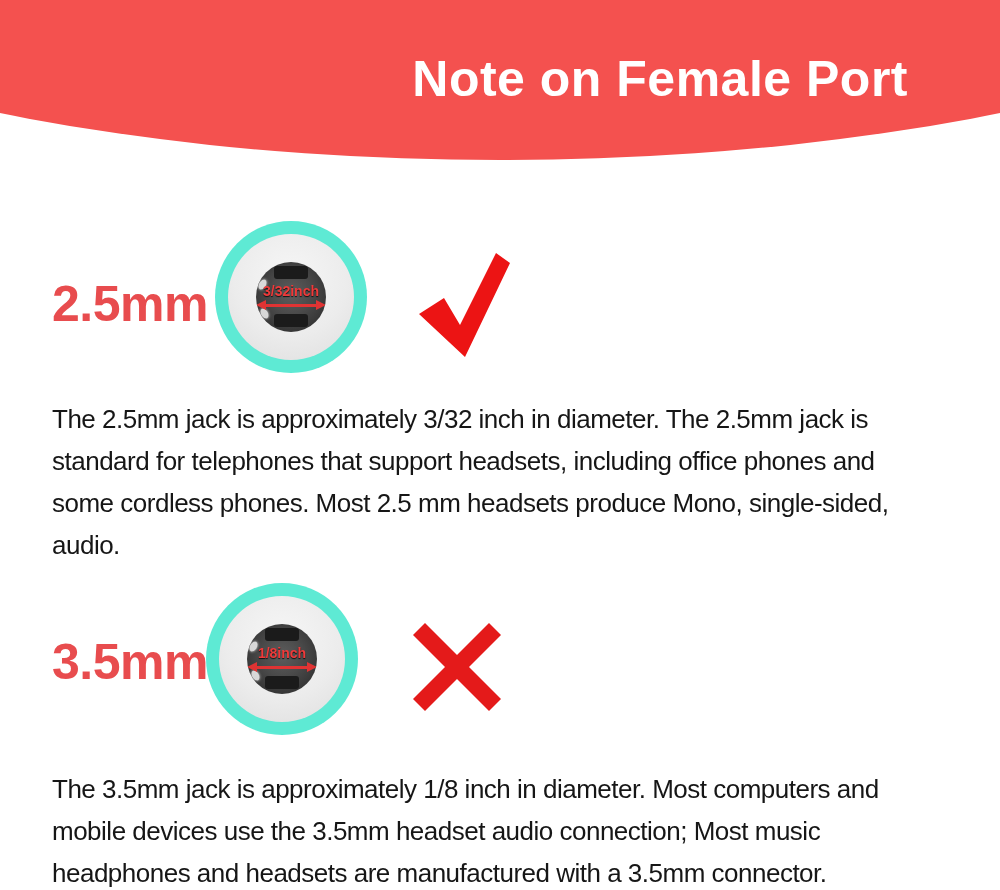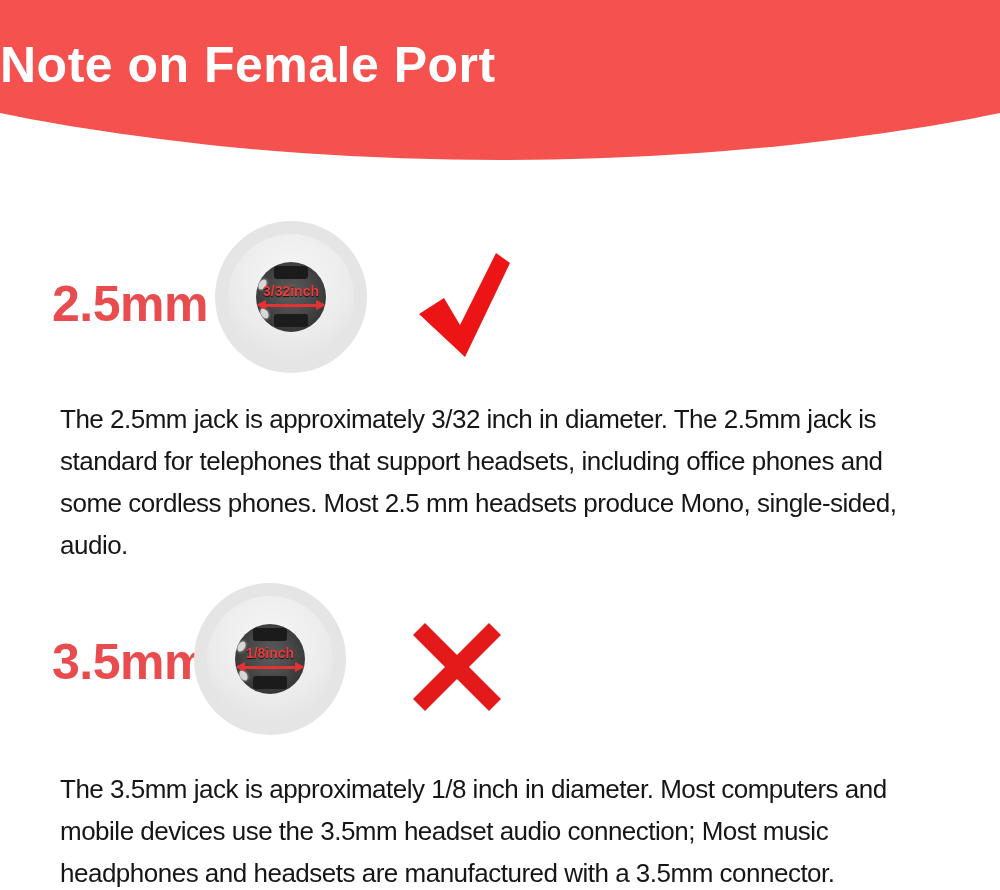--- a/index.html
+++ b/index.html
@@ -7,23 +7,23 @@
   body {
     position: relative;
     width: 1000px; height: 890px;
     background: #ffffff;
     overflow: hidden;
     font-family: "Liberation Sans", "DejaVu Sans", sans-serif;
   }
   .banner-svg { position: absolute; left: 0; top: 0; display: block; }
   .banner-title {
     position: absolute;
-    left: 0; top: 36px;
+    left: 0; top: 50px;
     width: 908px;
-    text-align: left;
+    text-align: right;
     color: #ffffff;
     font-size: 50px;
     font-weight: 700;
     letter-spacing: 0.5px;
   }
   .size-label {
     position: absolute;
     left: 52px;
     color: #e84c4e;
     font-size: 50px;
@@ -31,24 +31,24 @@
     letter-spacing: -0.5px;
   }
   #label-25 { top: 275px; }
   #label-35 { top: 633px; text-align: right; }
 
   
   .jack {
     position: absolute;
     width: 152px; height: 152px;
     border-radius: 50%;
-    background: #e5e5e5;
+    background: #5eead4;
   }
   #jack-25 { left: 215px; top: 221px; }
-  #jack-35 { left: 194px; top: 583px; }
+  #jack-35 { left: 206px; top: 583px; }
   .jack-inner {
     position: absolute; inset: 13px;
     border-radius: 50%;
     background: radial-gradient(circle at 50% 35%, #f6f6f6 0%, #ececec 55%, #dedede 100%);
   }
   .jack-core {
     position: absolute;
     left: 50%; top: 50%;
     width: 70px; height: 70px;
     transform: translate(-50%, -50%);
@@ -111,21 +111,20 @@
   #cross-icon { left: 411px; top: 621px; }
 
   .body-text {
     position: absolute;
     left: 52px;
     width: 888px;
     color: #161616;
     font-size: 26px;
     line-height: 42px;
     letter-spacing: -0.5px;
-    margin-left: 8px;
   }
   #para-25 { top: 398px; }
   #para-35 { top: 768px; }
 </style>
 </head>
 <body>
 
 <svg class="banner-svg" width="1000" height="180" viewBox="0 0 1000 180">
   <ellipse cx="500" cy="-190" rx="1000" ry="350" fill="#f4514f"></ellipse>
 </svg>

